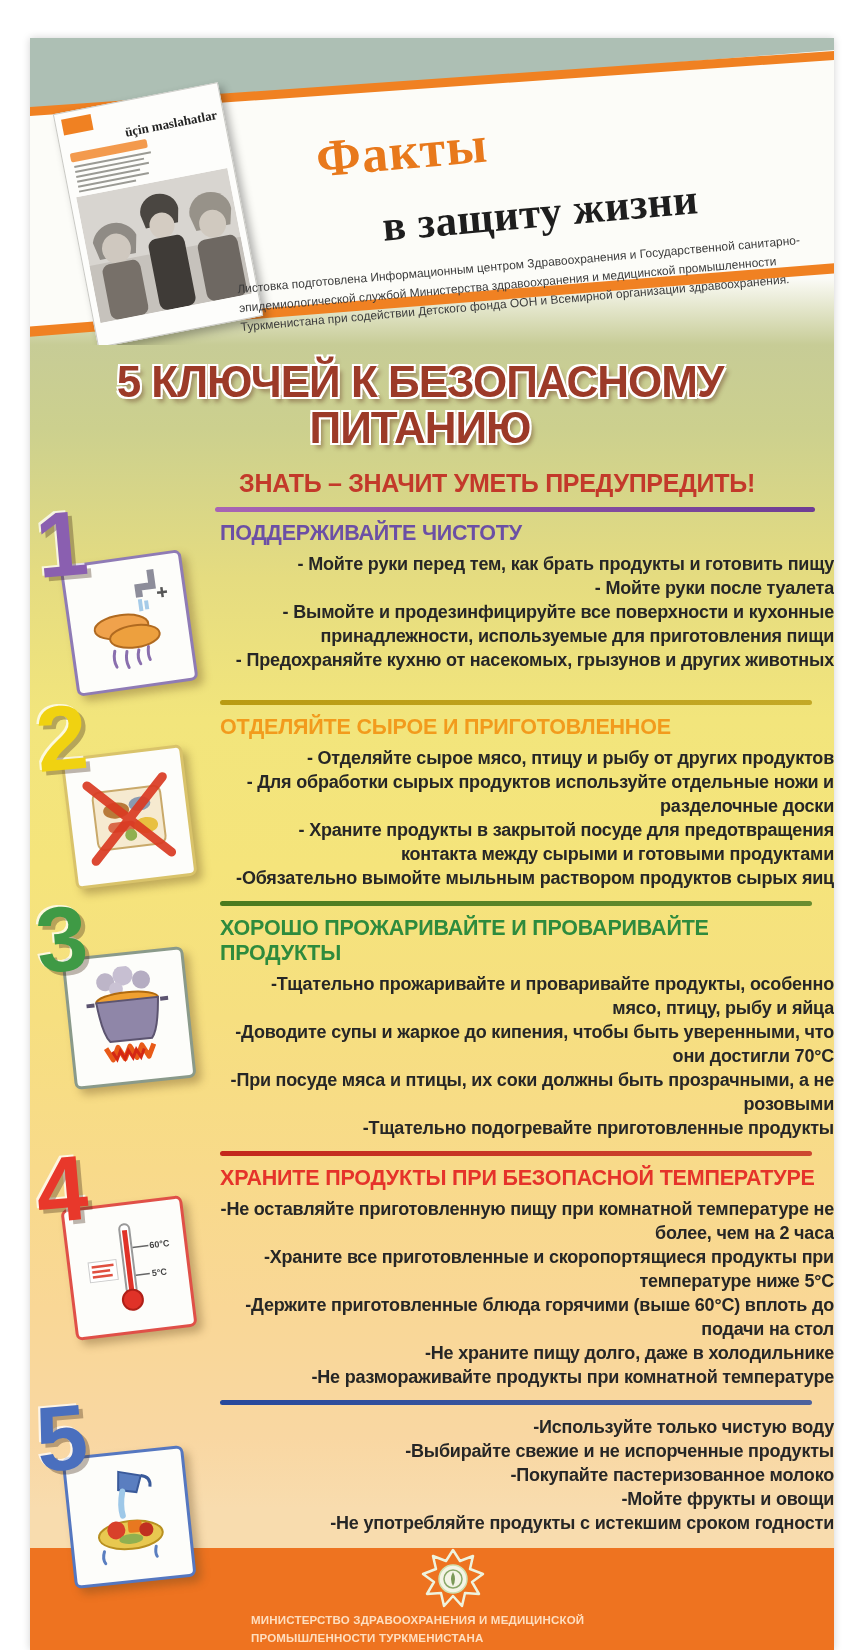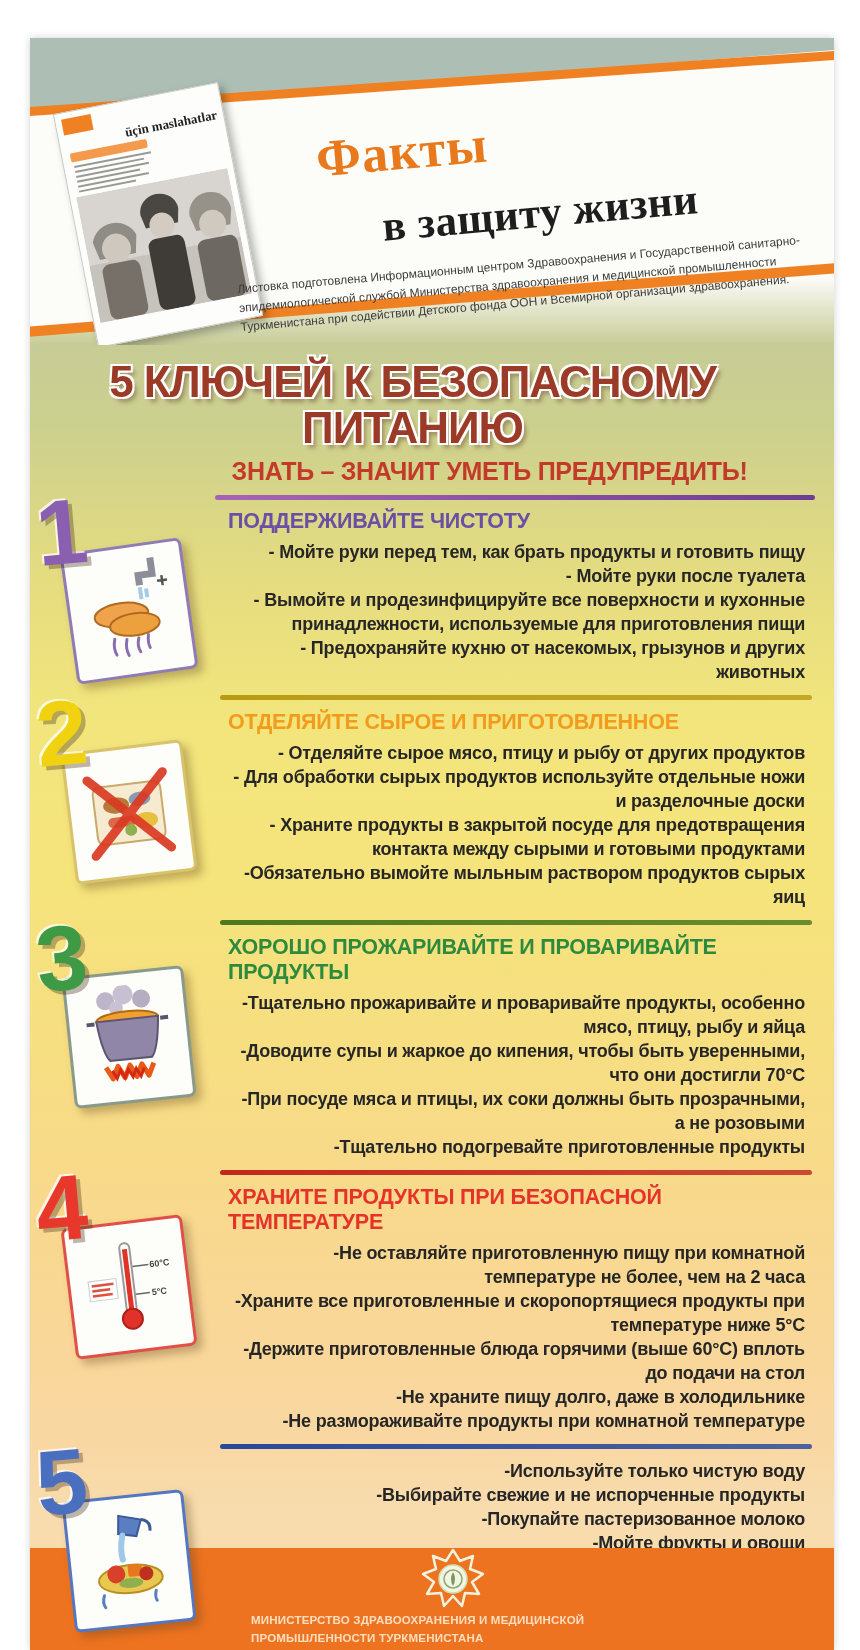--- a/index.html
+++ b/index.html
@@ -36,47 +36,47 @@
   .booklet svg{display:block;width:100%;height:128px;}
   
   .brand-title{position:absolute;left:286px;top:84px;font-family:"Liberation Serif",serif;
         font-weight:bold;font-size:52px;color:#e8791c;transform:rotate(-5deg);letter-spacing:1px;}
   .brand-sub{position:absolute;left:352px;top:150px;font-family:"Liberation Serif",serif;
         font-weight:bold;font-size:43px;color:#1e1e1e;transform:rotate(-5deg);letter-spacing:.5px;}
   .credits{position:absolute;left:208px;top:216px;width:600px;transform:rotate(-5deg);
         font-size:12px;line-height:1.6;color:#3c3c3c;}
   .credits div{white-space:nowrap;}
   
-  .content{position:absolute;top:307px;left:0;right:15px;}
+  .content{position:absolute;top:307px;left:0;right:0;}
   .poster-title{margin-top:14px;text-align:center;padding-right:24px;
         font-size:44px;font-weight:900;letter-spacing:-1px;color:#9c3a28;line-height:1.05;
         text-shadow:-2px -2px 0 #fff,2px -2px 0 #fff,-2px 2px 0 #fff,2px 2px 0 #fff,
                     4px 5px 4px rgba(100,55,35,.45);}
-  .poster-sub{margin-top:6px;text-align:center;padding-left:130px;
+  .poster-sub{margin-top:18px;text-align:center;padding-left:130px;
         font-size:25px;font-weight:800;color:#c3392a;letter-spacing:-.3px;}
   .rule-purple{margin:9px 0 0 185px;width:600px;height:5px;border-radius:3px;
         background:linear-gradient(90deg,#a864b4,#6e3d94);}
   .section{margin-top:0;}
   .divider{height:5px;width:592px;margin:11px 0 10px 190px;border-radius:3px;}
   .sec-row{display:flex;margin-top:9px;}
   .icon-wrap{position:relative;width:190px;flex-shrink:0;min-height:168px;}
   .big-number{position:absolute;left:6px;top:-16px;z-index:2;
         font-size:92px;font-weight:900;line-height:.85;color:var(--num-color);
         transform:rotate(-5deg);
         text-shadow:4px 4px 0 rgba(70,45,25,.35),-2px -2px 0 rgba(255,255,255,.75);}
   .icon-card{position:absolute;left:38px;top:36px;width:116px;height:126px;z-index:1;
         background:#fdfdfa;border:3px solid var(--card-border);border-radius:7px;
         box-shadow:5px 6px 8px rgba(95,65,30,.35);
         display:flex;align-items:center;justify-content:center;}
   .sec-1 .icon-card{transform:rotate(-8deg);}
   .sec-2 .icon-card{transform:rotate(-7deg);}
   .sec-3 .icon-card{transform:rotate(-6deg);}
   .sec-4 .icon-card{transform:rotate(-7deg);}
   .sec-5 .icon-card{transform:rotate(-6deg);}
-  .sec-content{flex:1;padding-right:14px;margin-left:8px;}
+  .sec-content{flex:1;}
   .sec-head{font-size:21.5px;font-weight:800;color:var(--sec-color);
         letter-spacing:-.2px;margin-bottom:6px;}
   .bullet{font-size:18px;font-weight:bold;color:#262626;line-height:24px;letter-spacing:-.2px;text-align:right;}
   
   .footer{position:absolute;left:0;right:0;bottom:0;height:102px;background:#ee7320;
         display:flex;align-items:center;flex-direction:column;}
   .tm-emblem{margin-left:42px;flex-shrink:0;}
   .ministry{margin-left:18px;width:380px;font-size:11.5px;font-weight:bold;
         line-height:1.55;color:rgba(255,231,205,.92);letter-spacing:.2px;}
   .who-emblem{margin-left:46px;flex-shrink:0;}

